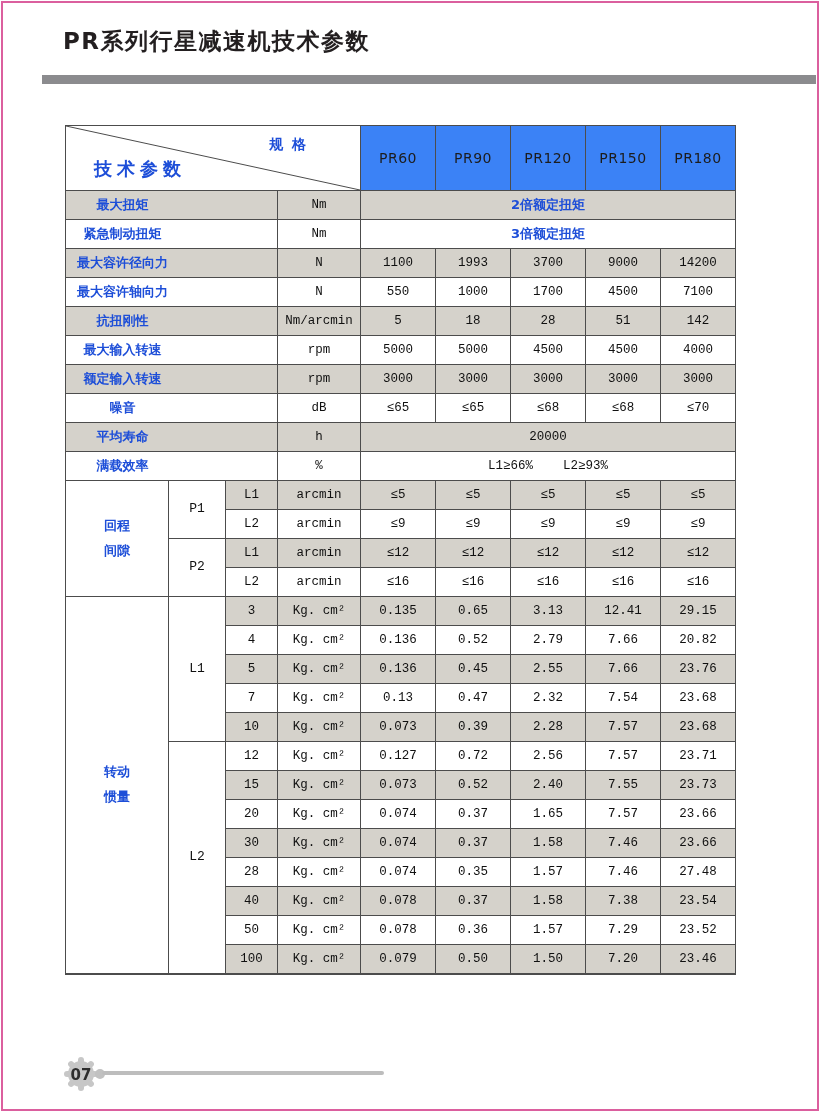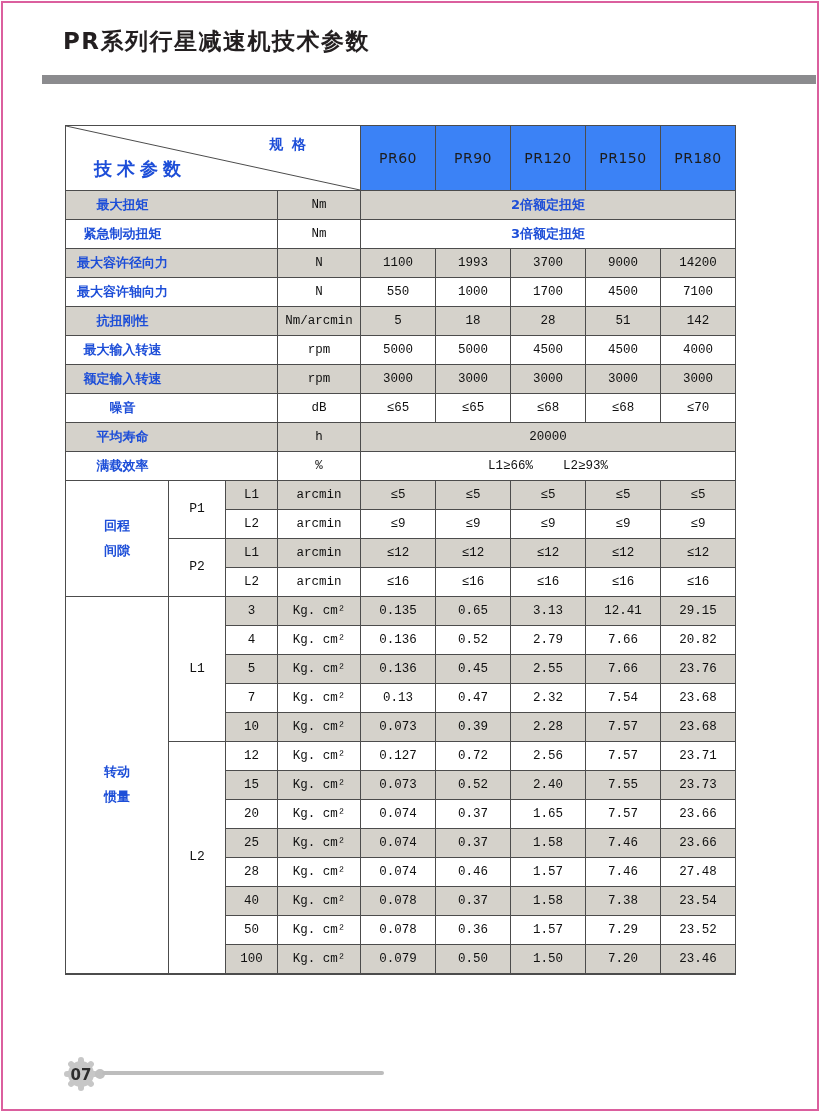--- a/index.html
+++ b/index.html
@@ -268,33 +268,33 @@
       <tr>
         <td class="val">20</td>
         <td class="unit">Kg. cm²</td>
         <td class="val">0.074</td>
         <td class="val">0.37</td>
         <td class="val">1.65</td>
         <td class="val">7.57</td>
         <td class="val">23.66</td>
       </tr>
       <tr>
-        <td class="val shade">25</td>
+        <td class="val shade">30</td>
         <td class="unit shade">Kg. cm²</td>
         <td class="val shade">0.074</td>
         <td class="val shade">0.37</td>
         <td class="val shade">1.58</td>
         <td class="val shade">7.46</td>
         <td class="val shade">23.66</td>
       </tr>
       <tr>
         <td class="val">28</td>
         <td class="unit">Kg. cm²</td>
         <td class="val">0.074</td>
-        <td class="val">0.46</td>
+        <td class="val">0.35</td>
         <td class="val">1.57</td>
         <td class="val">7.46</td>
         <td class="val">27.48</td>
       </tr>
       <tr>
         <td class="val shade">40</td>
         <td class="unit shade">Kg. cm²</td>
         <td class="val shade">0.078</td>
         <td class="val shade">0.37</td>
         <td class="val shade">1.58</td>

